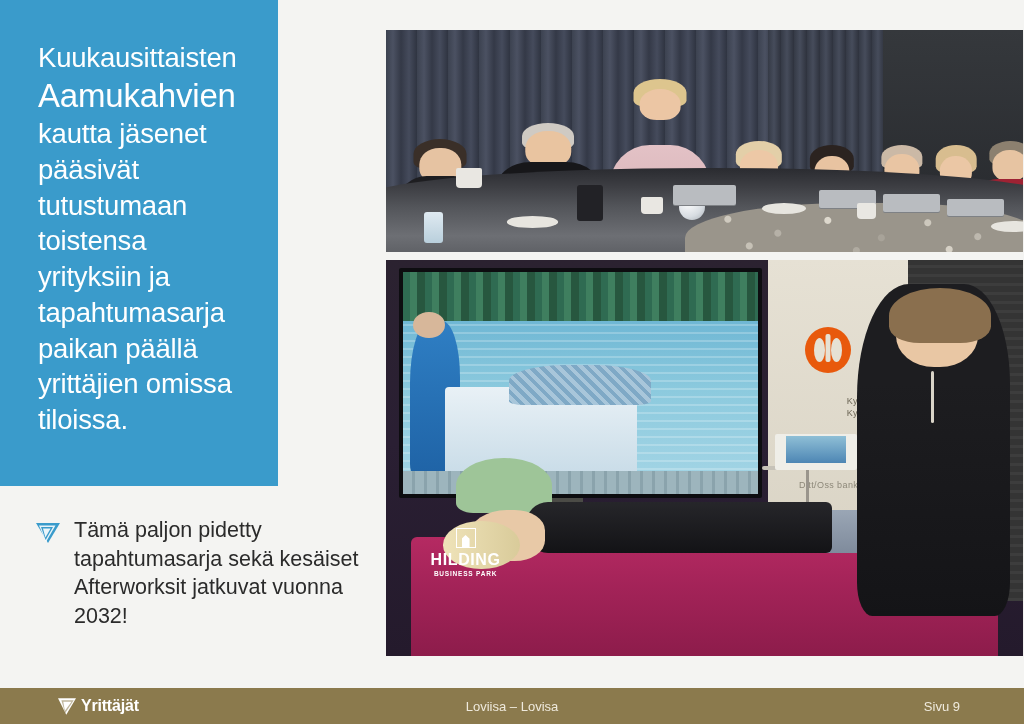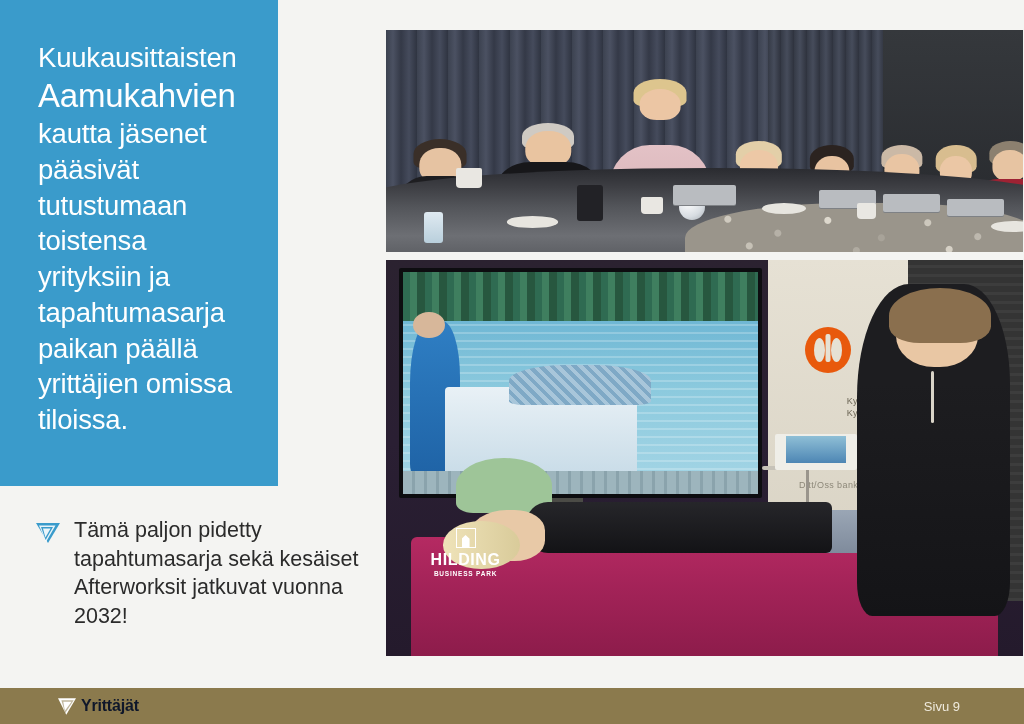--- a/index.html
+++ b/index.html
@@ -297,21 +297,21 @@
     width:1024px; height:36px;
     background:#8b7a4d;
     display:flex; align-items:center;
   }
   .footer-logo{
     position:absolute; left:58px;
     display:flex; align-items:center; gap:5px;
   }
   .footer-logo .mark{ width:18px; height:17px; position:relative; }
   .footer-logo .name{
-    color:#0f172a; font-size:16px; font-weight:700; letter-spacing:-0.2px;
+    color:#ffffff; font-size:16px; font-weight:700; letter-spacing:-0.2px;
   }
   .footer-center{
     position:absolute; left:0; width:1024px; text-align:center;
     color:#efeadd; font-size:13px;
   }
   .footer-right{
     position:absolute; right:64px;
     color:#efeadd; font-size:13px;
   }
 
@@ -466,14 +466,15 @@
   <div class="footer-logo">
     <span class="mark">
       <svg width="18" height="17" viewBox="0 0 24 22" aria-hidden="true">
         <polygon points="0,0 24,0 11,22" fill="#ffffff"></polygon>
         <polygon points="4.5,2.5 21,2.5 9.5,20" fill="#8b7a4d" opacity="0.55"></polygon>
         <polygon points="7,4.5 18,4.5 9.2,16.5" fill="#ffffff"></polygon>
       </svg>
     </span>
     <span class="name">Yrittäjät</span>
   </div>
+  <div class="footer-center">Loviisa – Lovisa</div>
   <div class="footer-right">Sivu 9</div>
 </div>
 
 </body></html>

